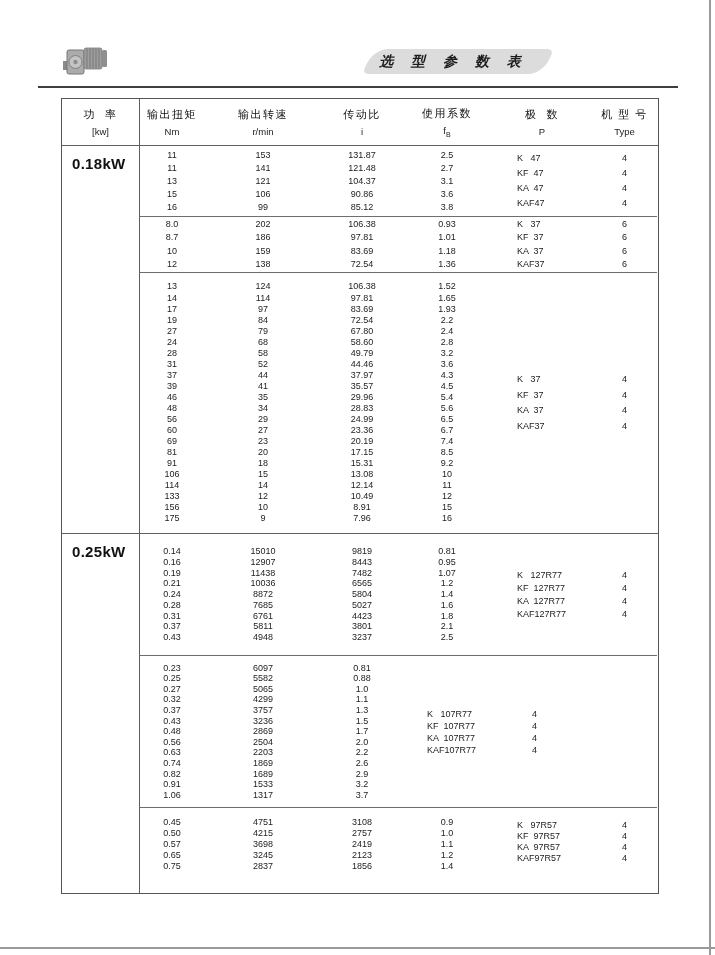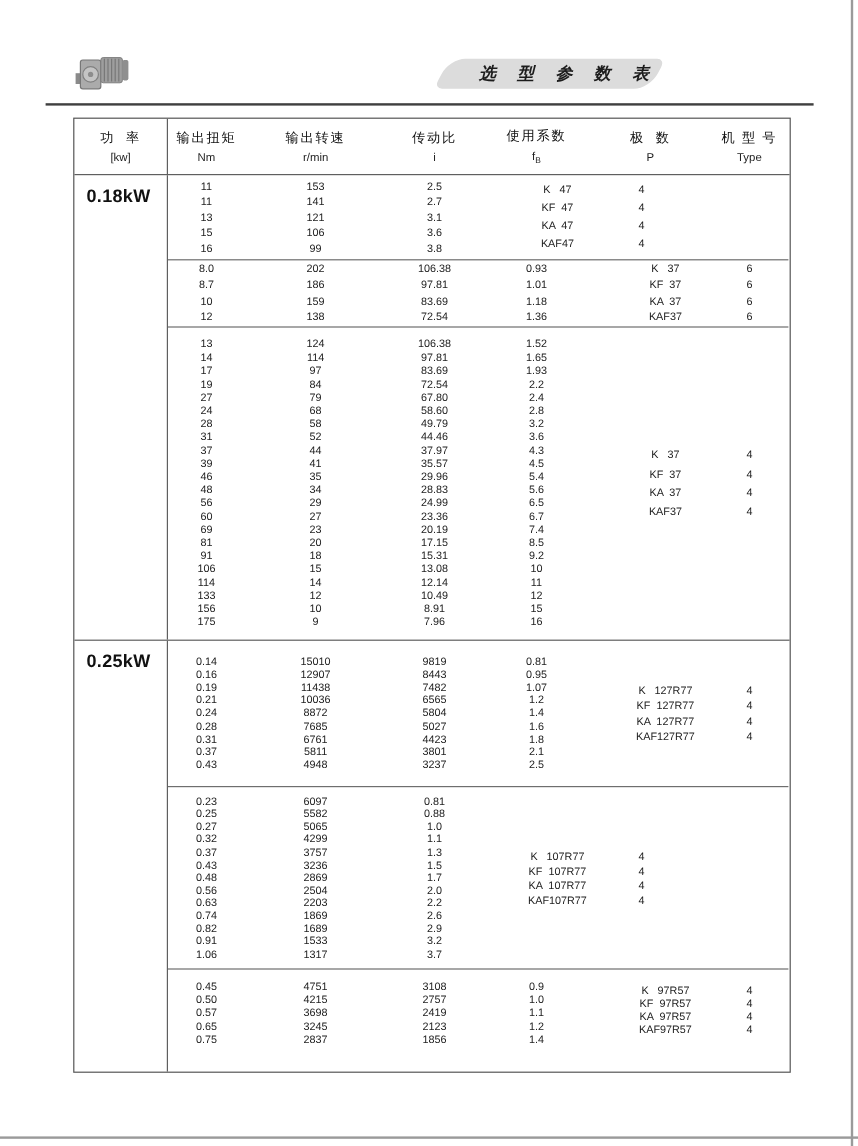--- a/index.html
+++ b/index.html
@@ -8,21 +8,21 @@
   #page { position:relative; width:715px; height:955px; background:#ffffff; }
 
   
   .edge-right  { position:absolute; top:0; left:709px; width:2px; height:955px; background:#9a9a9a; }
   .edge-bottom { position:absolute; left:0; top:947px; width:715px; height:2px; background:#9a9a9a; }
 
   
   .logo { position:absolute; left:62px; top:41px; width:50px; height:40px; }
   .band-bg { position:absolute; left:368px; top:49px; width:180px; height:25px;
     background:#dcdcdc; border-radius:13px 7px 13px 7px; transform:skewX(-28deg); }
-  .band-text { position:absolute; left:380px; top:49px; width:180px; height:25px;
+  .band-text { position:absolute; left:360px; top:49px; width:180px; height:25px;
     display:flex; align-items:center; justify-content:center;
     font-style:italic; font-weight:bold; font-size:14px; letter-spacing:7px;
     color:#1c1c1c; text-indent:7px; }
   .rule { position:absolute; left:38px; top:86px; width:640px; height:2px; background:#3f3f3f; }
 
   
   .table { position:absolute; left:61px; top:98px; width:598px;
     border:1.5px solid #555; background:#fff; }
   .thead { display:grid; grid-template-columns:78px 64px 118px 80px 90px 100px 65px;
     height:47px; border-bottom:1.4px solid #5f5f5f; }
@@ -36,21 +36,21 @@
   .section + .section { border-top:1.4px solid #5f5f5f; }
   .power-cell { border-right:1.4px solid #5f5f5f; }
   .power-label { font-weight:bold; font-size:15px; color:#111; padding:9px 0 0 10px; letter-spacing:0.3px; }
 
   .block { display:grid; grid-template-columns:64px 118px 80px 90px 165px; }
   .block + .block { border-top:1px solid #6e6e6e; }
   .ncol { display:flex; flex-direction:column; justify-content:center; text-align:center; }
   .cell { height:var(--rlh); line-height:var(--rlh); font-size:9px; color:#222; }
   .models { display:grid; grid-template-columns:100px 65px; align-content:center; }
   .mtype { height:var(--mlh); line-height:var(--mlh); font-size:9px; color:#222;
-    white-space:pre; text-align:center; padding-left:25px; }
+    white-space:pre; text-align:left; padding-left:25px; }
   .mp { height:var(--mlh); line-height:var(--mlh); font-size:9px; color:#222; text-align:center; }
 
   .b-0-0 { --rlh:13px;   --mlh:15px;   height:70px; }
   .b-0-1 { --rlh:13.3px; --mlh:13.3px; height:56px; }
   .b-0-2 { --rlh:11.05px;--mlh:15.5px; height:261px; }
   .b-1-0 { --rlh:10.8px; --mlh:13px;   height:121px; }
   .b-1-1 { --rlh:10.6px; --mlh:12px;   height:152px; }
   .b-1-2 { --rlh:11px;   --mlh:11px;   height:86px; }
   .b-1-2 .ncol   { justify-content:flex-start; padding-top:9px; }
   .b-1-2 .models { align-content:start; padding-top:12px; }
@@ -122,20 +122,27 @@
                 <div class="cell">13</div>
                 <div class="cell">15</div>
                 <div class="cell">16</div>
               </div>
               <div class="ncol">
                 <div class="cell">153</div>
                 <div class="cell">141</div>
                 <div class="cell">121</div>
                 <div class="cell">106</div>
                 <div class="cell">99</div>
+              </div>
+              <div class="ncol">
+                <div class="cell">131.87</div>
+                <div class="cell">121.48</div>
+                <div class="cell">104.37</div>
+                <div class="cell">90.86</div>
+                <div class="cell">85.12</div>
               </div>
               <div class="ncol">
                 <div class="cell">2.5</div>
                 <div class="cell">2.7</div>
                 <div class="cell">3.1</div>
                 <div class="cell">3.6</div>
                 <div class="cell">3.8</div>
               </div>
               <div class="models">
                 <div class="mtype">K   47</div>

